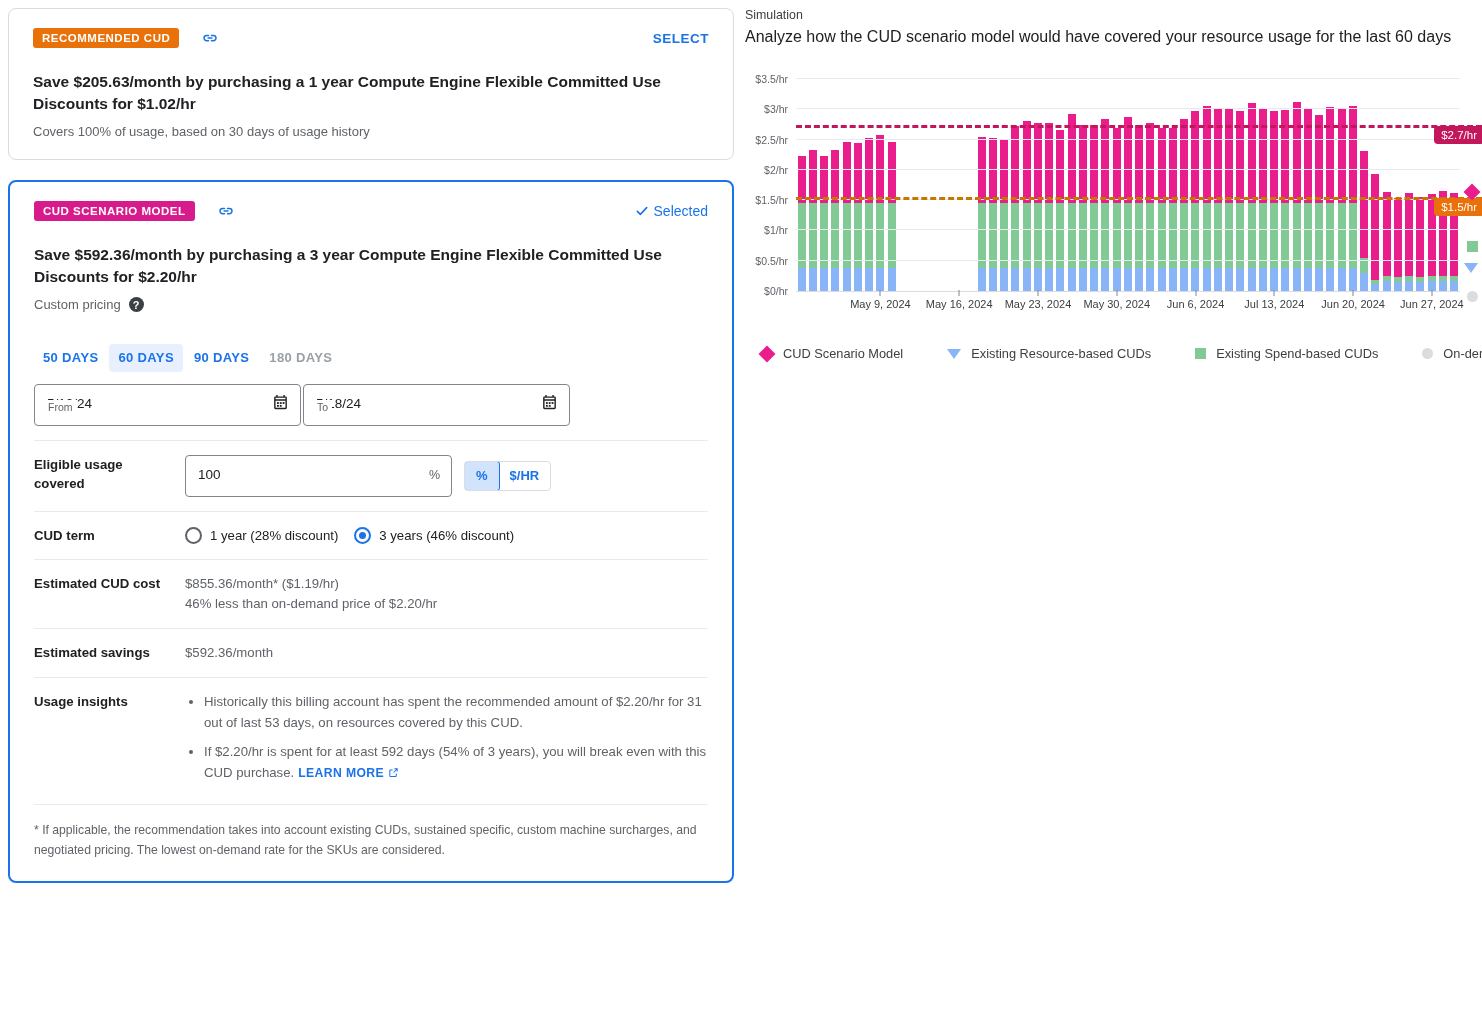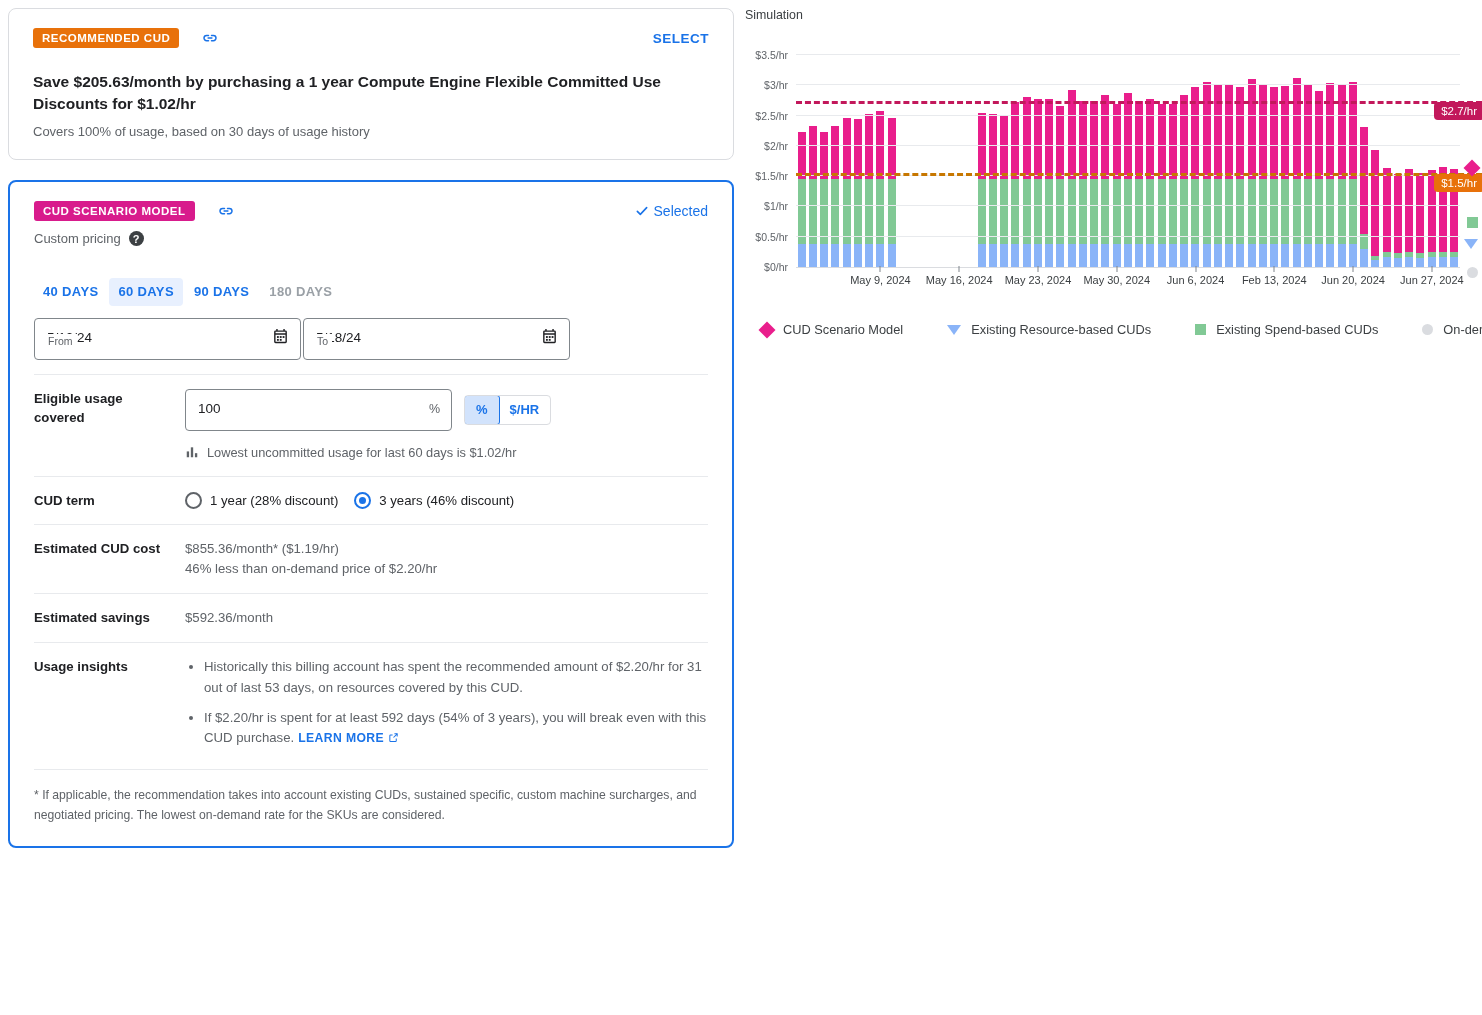--- a/index.html
+++ b/index.html
@@ -255,32 +255,33 @@
             <path d="M14 8.5h2.5a3.5 3.5 0 0 1 0 7H14"></path>
           </svg>
         </span>
         <div class="head-action selected">
           <svg width="16" height="16" viewBox="0 0 24 24" fill="none" stroke="#1a73e8" stroke-width="2.4" stroke-linecap="round" stroke-linejoin="round">
             <path d="M5 12.5l4.5 4.5L19 7"></path>
           </svg>
           <span>Selected</span>
         </div>
       </div>
+      <div class="card-title">Save $592.36/month by purchasing a 3 year Compute Engine Flexible Committed Use Discounts for $2.20/hr</div>
       <div class="card-sub">
         <span>Custom pricing</span>
         <span class="help-dot">?</span>
       </div>
 
       <div class="rows">
 
 
         <div class="row">
           <div class="row-val">
             <div class="day-tabs">
-              <div class="day-tab">40 DAYS</div>
+              <div class="day-tab">50 DAYS</div>
               <div class="day-tab active">60 DAYS</div>
               <div class="day-tab">90 DAYS</div>
               <div class="day-tab disabled">180 DAYS</div>
             </div>
             <div class="date-fields">
               <div class="field">
                 <span class="legend">From</span>
                 <span class="fval">5/12/24</span>
                 <span class="cal">
                   <svg width="17" height="17" viewBox="0 0 24 24" fill="#202124">
@@ -317,28 +318,20 @@
             <div class="usage-line">
               <div class="num-field">
                 <span>100</span>
                 <span class="suffix">%</span>
               </div>
               <div class="seg">
                 <div class="on">%</div>
                 <div>$/HR</div>
               </div>
             </div>
-            <div class="hint">
-              <svg width="14" height="14" viewBox="0 0 24 24" fill="#5f6368">
-                <rect x="3" y="11" width="4" height="10"></rect>
-                  <rect x="10" y="4" width="4" height="17"></rect>
-                  <rect x="17" y="14" width="4" height="7"></rect>
-              </svg>
-              <span>Lowest uncommitted usage for last 60 days is $1.02/hr</span>
-            </div>
           </div>
         </div>
 
         <div class="row">
           <div class="row-label">CUD term</div>
           <div class="row-val">
             <div class="radios">
               <div class="radio">
                 <span class="rc"></span>
                 <span>1 year (28% discount)</span>
@@ -379,20 +372,21 @@
         </div>
       </div>
 
       <div class="footnote">* If applicable, the recommendation takes into account existing CUDs, sustained specific, custom machine surcharges, and negotiated pricing. The lowest on-demand rate for the SKUs are considered.</div>
     </div>
 
   </div>
 
   <div class="right-col">
     <div class="sim-label">Simulation</div>
+    <div class="sim-title">Analyze how the CUD scenario model would have covered your resource usage for the last 60 days</div>
 
     <div class="chart-wrap">
       <div class="plot" id="plot">
         <div class="bars" id="bars">
             <div class="bslot">
               <div class="bar">
                 <div class="seg-pink" style="height: 20.8%;"></div>
                 <div class="seg-green" style="height: 28.5333%;"></div>
                 <div class="seg-blue" style="height: 10.1333%;"></div>
               </div>
@@ -792,21 +786,21 @@
           <div class="xtick" style="left: 12.7119%;">May 9, 2024</div>
           <div class="xmark" style="left: 24.5763%;"></div>
           <div class="xtick" style="left: 24.5763%;">May 16, 2024</div>
           <div class="xmark" style="left: 36.4407%;"></div>
           <div class="xtick" style="left: 36.4407%;">May 23, 2024</div>
           <div class="xmark" style="left: 48.3051%;"></div>
           <div class="xtick" style="left: 48.3051%;">May 30, 2024</div>
           <div class="xmark" style="left: 60.1695%;"></div>
           <div class="xtick" style="left: 60.1695%;">Jun 6, 2024</div>
           <div class="xmark" style="left: 72.0339%;"></div>
-          <div class="xtick" style="left: 72.0339%;">Feb 13, 2024</div>
+          <div class="xtick" style="left: 72.0339%;">Jul 13, 2024</div>
           <div class="xmark" style="left: 83.8983%;"></div>
           <div class="xtick" style="left: 83.8983%;">Jun 20, 2024</div>
           <div class="xmark" style="left: 95.7627%;"></div>
           <div class="xtick" style="left: 95.7627%;">Jun 27, 2024</div>
         </div>
     </div>
 
     <div class="legend">
       <div class="litem">
         <span class="diamond"></span>

